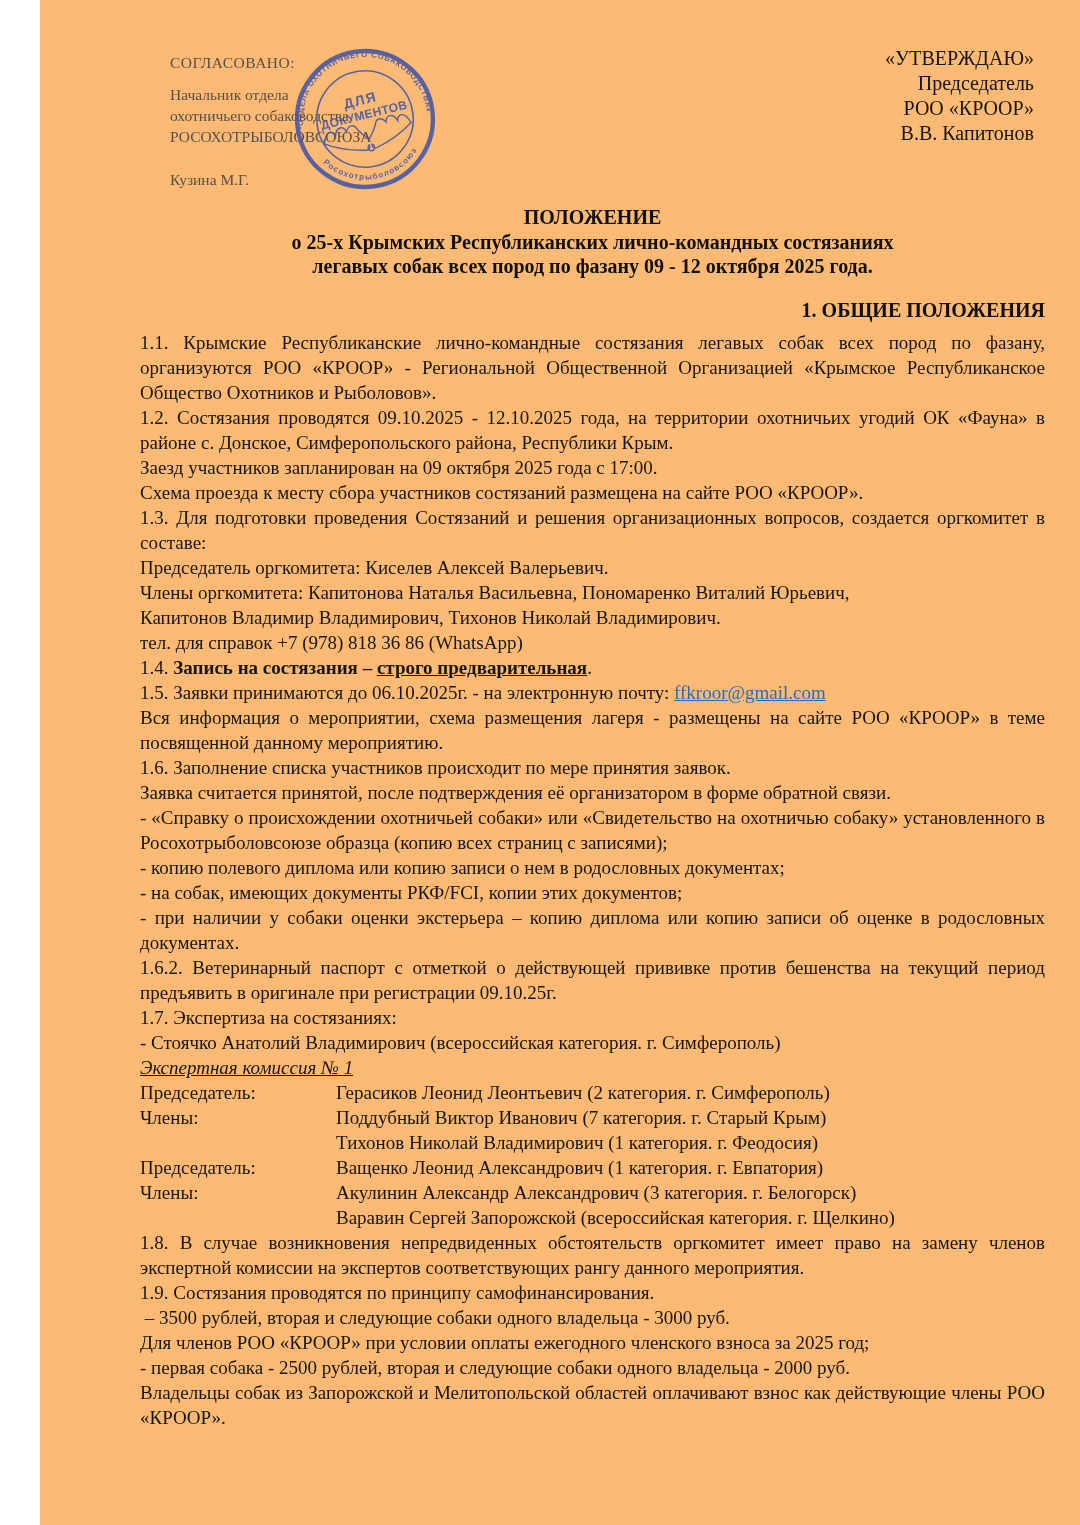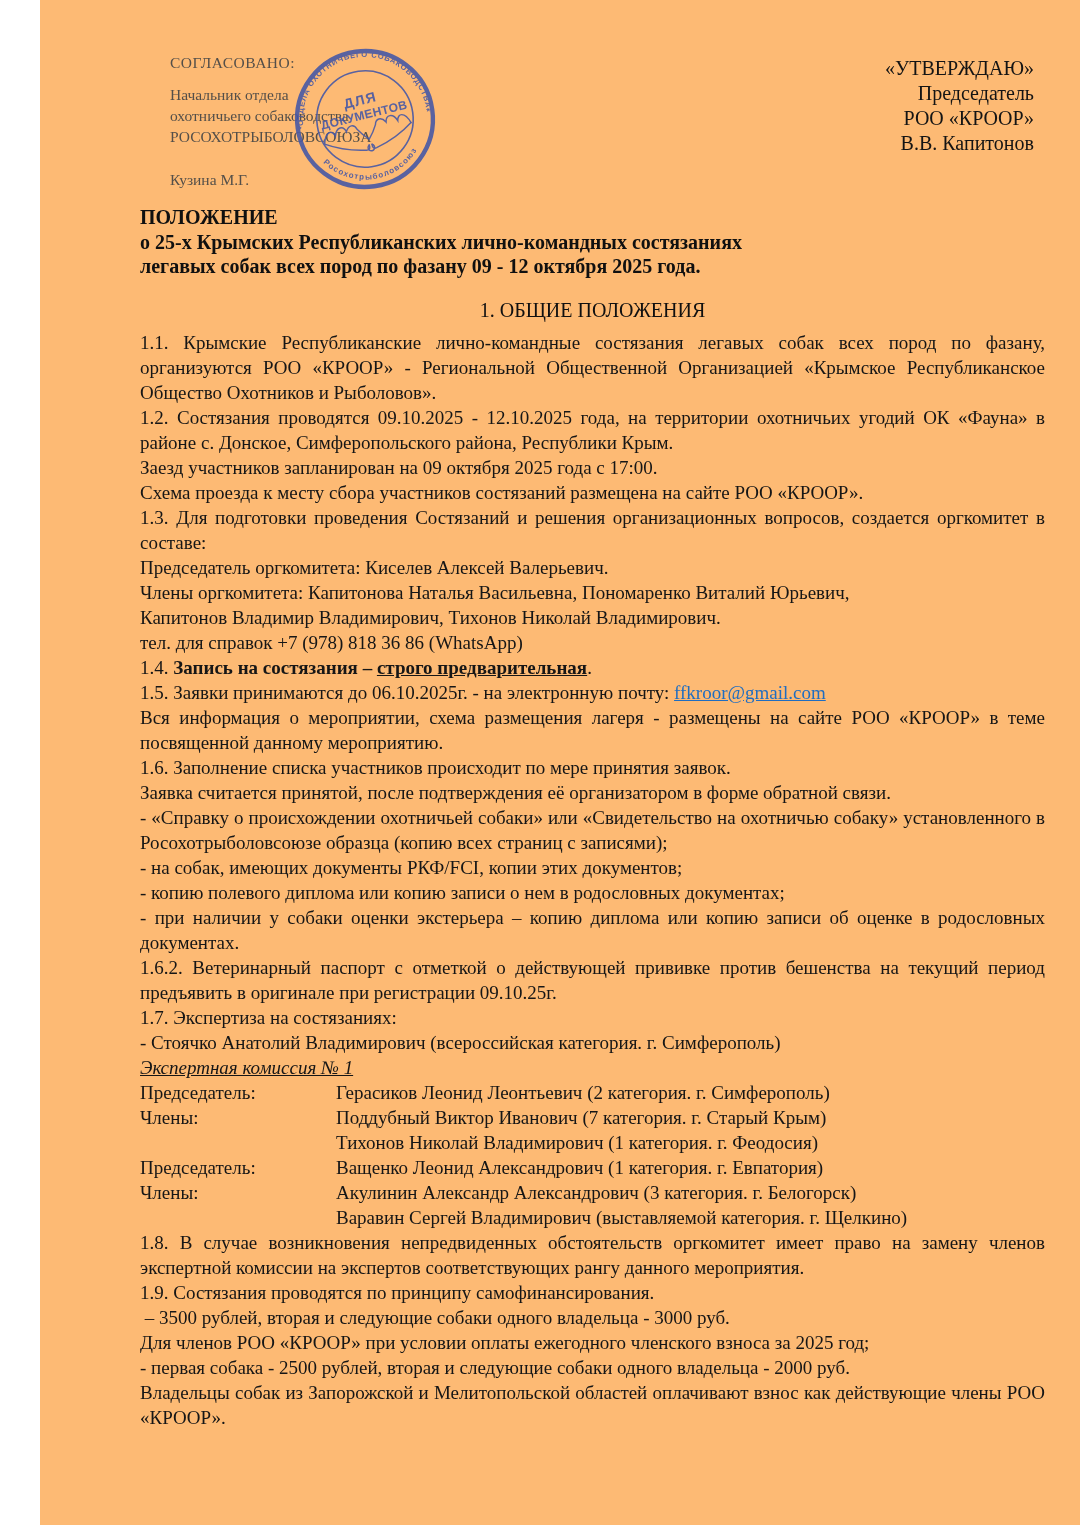--- a/index.html
+++ b/index.html
@@ -5,43 +5,43 @@
   html,body{margin:0;padding:0;background:#ffffff;}
   .page{position:relative;width:1080px;height:1525px;background:#fdba74;
         font-family:"Liberation Serif",serif;color:#1b1b1b;overflow:hidden;margin-left:40px;}
 
   
   .approve-left{position:absolute;left:130px;top:52px;font-size:15.5px;line-height:21px;
                 color:#544f49;}
   .al-label{margin-bottom:11px;letter-spacing:.5px;}
   .al-signer{margin-top:22px;}
 
-  .approve-right{position:absolute;top:56px;right:86px;text-align:right;
+  .approve-right{position:absolute;top:46px;right:86px;text-align:right;
                  font-size:20px;line-height:25px;color:#141414;}
 
   
   .stamp{position:absolute;left:252px;top:46px;width:146px;height:146px;
          transform:rotate(-8deg);opacity:.88;pointer-events:none;}
   .stamp svg{width:100%;height:100%;}
   .st-ring{fill:none;stroke:#4356a7;}
   .st-arc{font-family:"Liberation Sans",sans-serif;font-size:10.5px;font-weight:bold;
           letter-spacing:1.1px;fill:#4356a7;}
   .st-arc-b{font-family:"Liberation Sans",sans-serif;font-size:11px;font-weight:bold;
           letter-spacing:1.6px;fill:#4356a7;}
   .st-c1{font-family:"Liberation Sans",sans-serif;font-size:19px;font-weight:bold;
          letter-spacing:2px;fill:#4356a7;}
   .st-c2{font-family:"Liberation Sans",sans-serif;font-size:16.5px;font-weight:bold;
          letter-spacing:.5px;fill:#4356a7;}
   .st-mark{font-family:"Liberation Sans",sans-serif;font-size:13px;font-weight:bold;fill:#4356a7;}
   .st-bird{fill:none;stroke:#4356a7;stroke-width:2;stroke-linecap:round;}
 
   
   .doc-main{position:absolute;left:100px;top:205px;width:905px;}
-  .title{text-align:left;font-weight:bold;font-size:20px;line-height:24.5px;color:#101010;}
-  .s1-heading{text-align:center;font-weight:normal;font-size:20px;line-height:24px;
+  .title{text-align:center;font-weight:bold;font-size:20px;line-height:24.5px;color:#101010;}
+  .s1-heading{text-align:right;font-weight:bold;font-size:20px;line-height:24px;
               margin-top:19px;color:#101010;}
   .paragraphs{margin-top:8px;font-size:19px;line-height:25px;text-align:justify;
               color:#161616;}
   .para{margin:0;}
   .para.u-head{text-decoration:underline;font-style:italic;}
   .para.row{display:flex;text-align:left;}
   .row-label{flex:0 0 196px;}
   .bold{font-weight:bold;}
   .und{text-decoration:underline;}
   a.email-link{color:#1f6dc1;text-decoration:underline;cursor:pointer;}
@@ -114,22 +114,22 @@
         <p class="para"><span>Председатель оргкомитета: Киселев Алексей Валерьевич.</span></p>
         <p class="para"><span>Члены оргкомитета: Капитонова Наталья Васильевна, Пономаренко Виталий Юрьевич,</span></p>
         <p class="para"><span>Капитонов Владимир Владимирович, Тихонов Николай Владимирович.</span></p>
         <p class="para"><span>тел. для справок +7 (978) 818 36 86 (WhatsApp)</span></p>
         <p class="para"><span>1.4. </span><span class="bold">Запись на состязания – </span><span class="bold und">строго предварительная</span><span>.</span></p>
         <p class="para"><span>1.5. Заявки принимаются до 06.10.2025г. - на электронную почту: </span><a href="#" class="email-link">ffkroor@gmail.com</a></p>
         <p class="para"><span>Вся информация о мероприятии, схема размещения лагеря - размещены на сайте РОО «КРООР» в теме посвященной данному мероприятию.</span></p>
         <p class="para"><span>1.6. Заполнение списка участников происходит по мере принятия заявок.</span></p>
         <p class="para"><span>Заявка считается принятой, после подтверждения её организатором в форме обратной связи.</span></p>
         <p class="para"><span>- «Справку о происхождении охотничьей собаки» или «Свидетельство на охотничью собаку» установленного в Росохотрыболовсоюзе образца (копию всех страниц с записями);</span></p>
+        <p class="para"><span>- копию полевого диплома или копию записи о нем в родословных документах;</span></p>
         <p class="para"><span>- на собак, имеющих документы РКФ/FCI, копии этих документов;</span></p>
-        <p class="para"><span>- копию полевого диплома или копию записи о нем в родословных документах;</span></p>
         <p class="para"><span>- при наличии у собаки оценки экстерьера – копию диплома или копию записи об оценке в родословных документах.</span></p>
         <p class="para"><span>1.6.2. Ветеринарный паспорт с отметкой о действующей прививке против бешенства на текущий период предъявить в оригинале при регистрации 09.10.25г.</span></p>
         <p class="para"><span>1.7. Экспертиза на состязаниях:</span></p>
         <p class="para"><span>- Стоячко Анатолий Владимирович (всероссийская категория. г. Симферополь)</span></p>
         <p class="para u-head"><span>Экспертная комиссия № 1</span></p>
         <p class="para row">
           <span class="row-label">Председатель:</span>
           <span>Герасиков Леонид Леонтьевич (2 категория. г. Симферополь)</span>
         </p>
         <p class="para row">
@@ -143,21 +143,21 @@
         <p class="para row">
           <span class="row-label">Председатель:</span>
           <span>Ващенко Леонид Александрович (1 категория. г. Евпатория)</span>
         </p>
         <p class="para row">
           <span class="row-label">Члены:</span>
           <span>Акулинин Александр Александрович (3 категория. г. Белогорск)</span>
         </p>
         <p class="para row">
           <span class="row-label"></span>
-          <span>Варавин Сергей Владимирович (выставляемой категория. г. Щелкино)</span>
+          <span>Варавин Сергей Запорожской (всероссийская категория. г. Щелкино)</span>
         </p>
         <p class="para"><span>1.8. В случае возникновения непредвиденных обстоятельств оргкомитет имеет право на замену членов экспертной комиссии на экспертов соответствующих рангу данного мероприятия.</span></p>
         <p class="para"><span>1.9. Состязания проводятся по принципу самофинансирования.</span></p>
         <p class="para"><span>&nbsp;– 3500 рублей, вторая и следующие собаки одного владельца - 3000 руб.</span></p>
         <p class="para"><span>Для членов РОО «КРООР» при условии оплаты ежегодного членского взноса за 2025 год;</span></p>
         <p class="para"><span>- первая собака - 2500 рублей, вторая и следующие собаки одного владельца - 2000 руб.</span></p>
         <p class="para"><span>Владельцы собак из Запорожской и Мелитопольской областей оплачивают взнос как действующие члены РОО «КРООР».</span></p>
       </div>
   </div>
 

